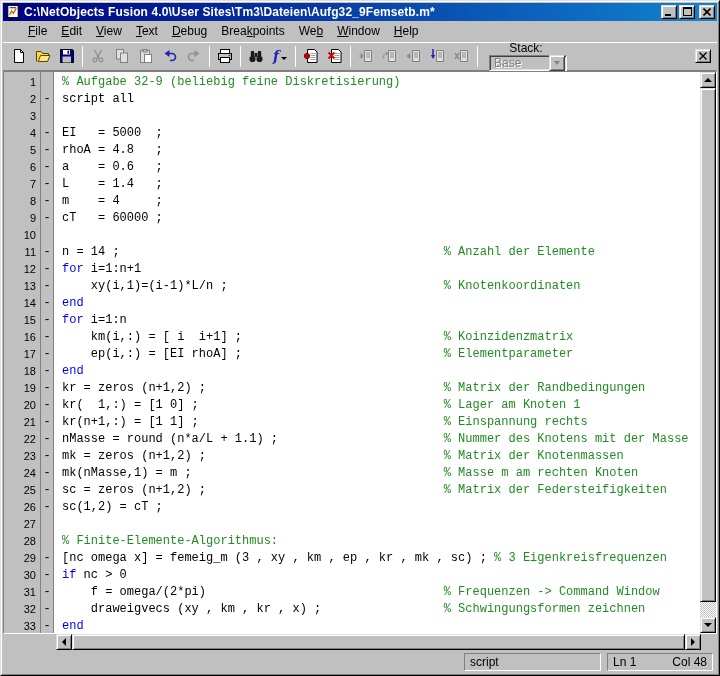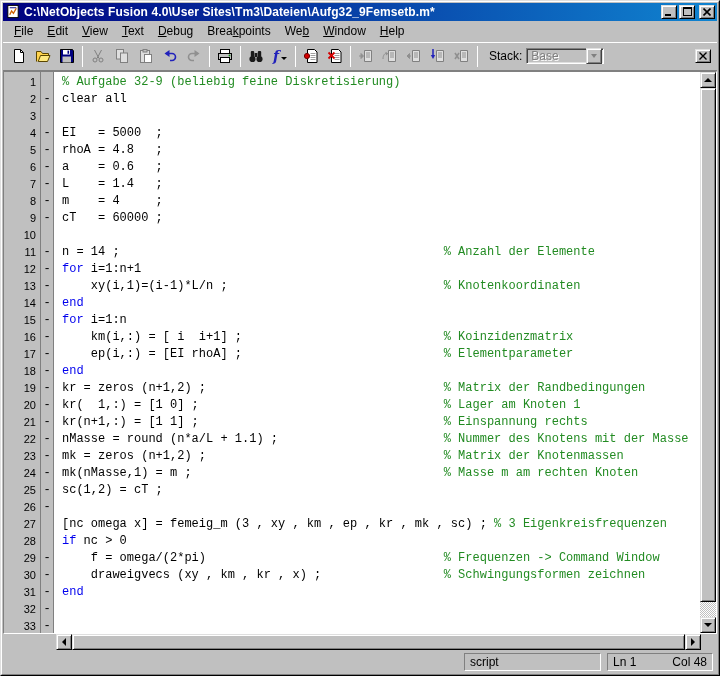--- a/index.html
+++ b/index.html
@@ -19,34 +19,34 @@
   .titlebar .ticon { width:16px; height:15px; margin-right:3px; flex:none; }
   .title-text { flex:1; white-space:nowrap; overflow:hidden; letter-spacing:0.1px; }
   .winbtn { width:16px; height:14px; margin-left:2px; flex:none;
     background:var(--chrome-gray);
     border:1px solid; border-color:#dfdfdf #000 #000 #dfdfdf;
     box-shadow:inset 1px 1px 0 #fff, inset -1px -1px 0 #808080;
     display:flex; align-items:center; justify-content:center; }
   .winbtn svg { display:block; }
 
   
-  .menubar { height:21px; display:flex; align-items:center; padding-left:4px;
+  .menubar { height:21px; display:flex; align-items:center; padding-left:18px;
     font-size:12px; color:#000; }
   .menu-item { padding:2px 7px; cursor:default; }
 
   
   .toolbar { height:29px; display:flex; align-items:center; padding:0 4px;
     border-top:1px solid #fff; border-bottom:1px solid #808080; }
   .tbtn { width:24px; height:23px; display:flex; align-items:center; justify-content:center; flex:none; }
   .tsep { width:1px; height:21px; background:#808080; border-right:1px solid #fff; margin:0 3px; flex:none; }
   .fx { font-family:"DejaVu Serif", serif; font-style:italic; font-weight:bold;
         font-size:14px; color:#2222bb; line-height:14px; }
   .fx-caret { width:0; height:0; border:3px solid transparent; border-top-color:#000;
         margin:8px 0 0 2px; }
-  .stack-group { display:flex; align-items:center; margin-left:8px; }
+  .stack-group { display:flex; align-items:center; margin-left:8px;flex-direction:column; }
   .stack-label { font-size:12px; color:#000; margin-right:4px; }
   .stack-combo { width:78px; height:16px; display:flex;
     border:1px solid; border-color:#808080 #fff #fff #808080;
     box-shadow:inset 1px 1px 0 #404040, inset -1px -1px 0 #dfdfdf;
     background:var(--chrome-gray); align-items:center; }
   .stack-value { flex:1; font-size:12px; color:#808080; padding-left:4px;
     text-shadow:1px 1px 0 #fff; }
   .combo-btn { width:16px; height:16px; margin-right:1px; background:var(--chrome-gray);
     border:1px solid; border-color:#dfdfdf #404040 #404040 #dfdfdf;
     box-shadow:inset 1px 1px 0 #fff, inset -1px -1px 0 #808080;
@@ -364,21 +364,21 @@
           <div class="gl"></div>
           <div class="gl"></div>
           <div class="gl">-</div>
           <div class="gl">-</div>
           <div class="gl">-</div>
           <div class="gl">-</div>
           <div class="gl">-</div>
         </div>
     <div class="code-area">
           <div class="cl"><span class="c">% Aufgabe 32-9 (beliebig feine Diskretisierung)</span></div>
-          <div class="cl"><span class="t">clear all</span></div>
+          <div class="cl"><span class="t">script all</span></div>
           <div class="cl"></div>
           <div class="cl"><span class="t">EI   = 5000  ;</span></div>
           <div class="cl"><span class="t">rhoA = 4.8   ;</span></div>
           <div class="cl"><span class="t">a    = 0.6   ;</span></div>
           <div class="cl"><span class="t">L    = 1.4   ;</span></div>
           <div class="cl"><span class="t">m    = 4     ;</span></div>
           <div class="cl"><span class="t">cT   = 60000 ;</span></div>
           <div class="cl"></div>
           <div class="cl"><span class="t">n = 14 ;</span><span class="t">                                             </span><span class="c">% Anzahl der Elemente</span></div>
           <div class="cl"><span class="k">for</span><span class="t"> i=1:n+1</span></div>
@@ -387,22 +387,24 @@
           <div class="cl"><span class="k">for</span><span class="t"> i=1:n</span></div>
           <div class="cl"><span class="t">    km(i,:) = [ i  i+1] ;</span><span class="t">                            </span><span class="c">% Koinzidenzmatrix</span></div>
           <div class="cl"><span class="t">    ep(i,:) = [EI rhoA] ;</span><span class="t">                            </span><span class="c">% Elementparameter</span></div>
           <div class="cl"><span class="k">end</span></div>
           <div class="cl"><span class="t">kr = zeros (n+1,2) ;</span><span class="t">                                 </span><span class="c">% Matrix der Randbedingungen</span></div>
           <div class="cl"><span class="t">kr(  1,:) = [1 0] ;</span><span class="t">                                  </span><span class="c">% Lager am Knoten 1</span></div>
           <div class="cl"><span class="t">kr(n+1,:) = [1 1] ;</span><span class="t">                                  </span><span class="c">% Einspannung rechts</span></div>
           <div class="cl"><span class="t">nMasse = round (n*a/L + 1.1) ;</span><span class="t">                       </span><span class="c">% Nummer des Knotens mit der Masse</span></div>
           <div class="cl"><span class="t">mk = zeros (n+1,2) ;</span><span class="t">                                 </span><span class="c">% Matrix der Knotenmassen</span></div>
           <div class="cl"><span class="t">mk(nMasse,1) = m ;</span><span class="t">                                   </span><span class="c">% Masse m am rechten Knoten</span></div>
+          <div class="cl"><span class="t">sc = zeros (n+1,2) ;</span><span class="t">                                 </span><span class="c">% Matrix der Federsteifigkeiten</span></div>
           <div class="cl"><span class="t">sc(1,2) = cT ;</span></div>
           <div class="cl"></div>
+          <div class="cl"><span class="c">% Finite-Elemente-Algorithmus:</span></div>
           <div class="cl"><span class="t">[nc omega x] = femeig_m (3 , xy , km , ep , kr , mk , sc) ; </span><span class="c">% 3 Eigenkreisfrequenzen</span></div>
           <div class="cl"><span class="k">if</span><span class="t"> nc &gt; 0</span></div>
           <div class="cl"><span class="t">    f = omega/(2*pi)</span><span class="t">                                 </span><span class="c">% Frequenzen -&gt; Command Window</span></div>
           <div class="cl"><span class="t">    draweigvecs (xy , km , kr , x) ;</span><span class="t">                 </span><span class="c">% Schwingungsformen zeichnen</span></div>
           <div class="cl"><span class="k">end</span></div>
         </div>
     <div class="vscroll">
       <span class="sbtn">
             <span class="tri-up"></span>
           </span>

